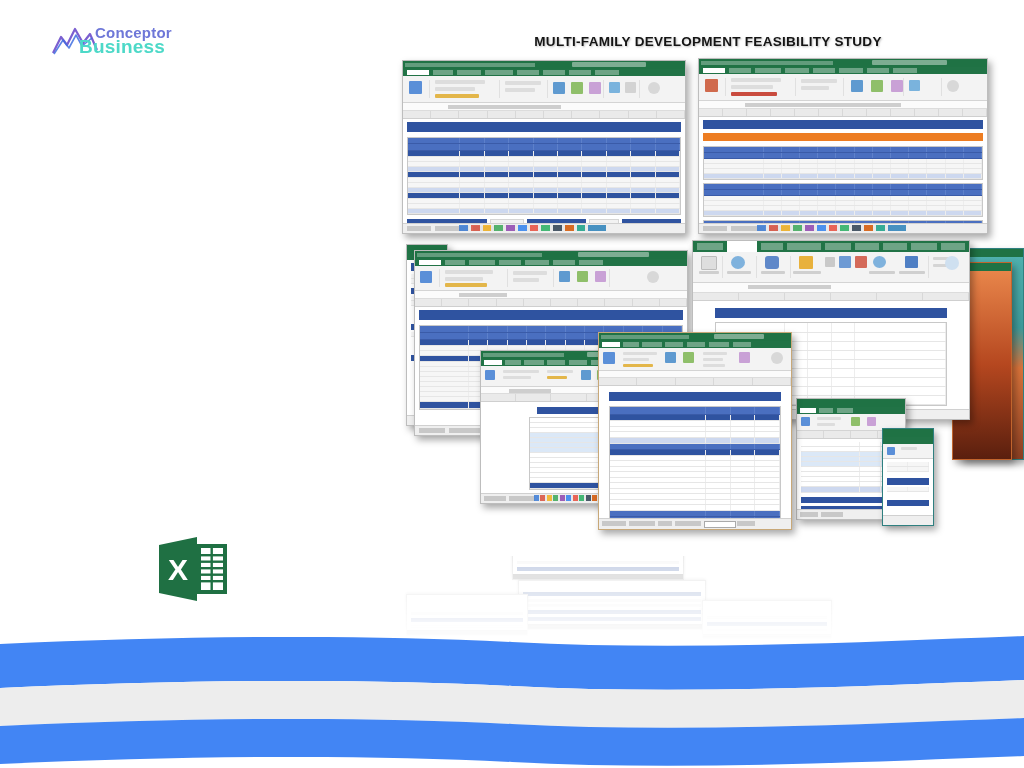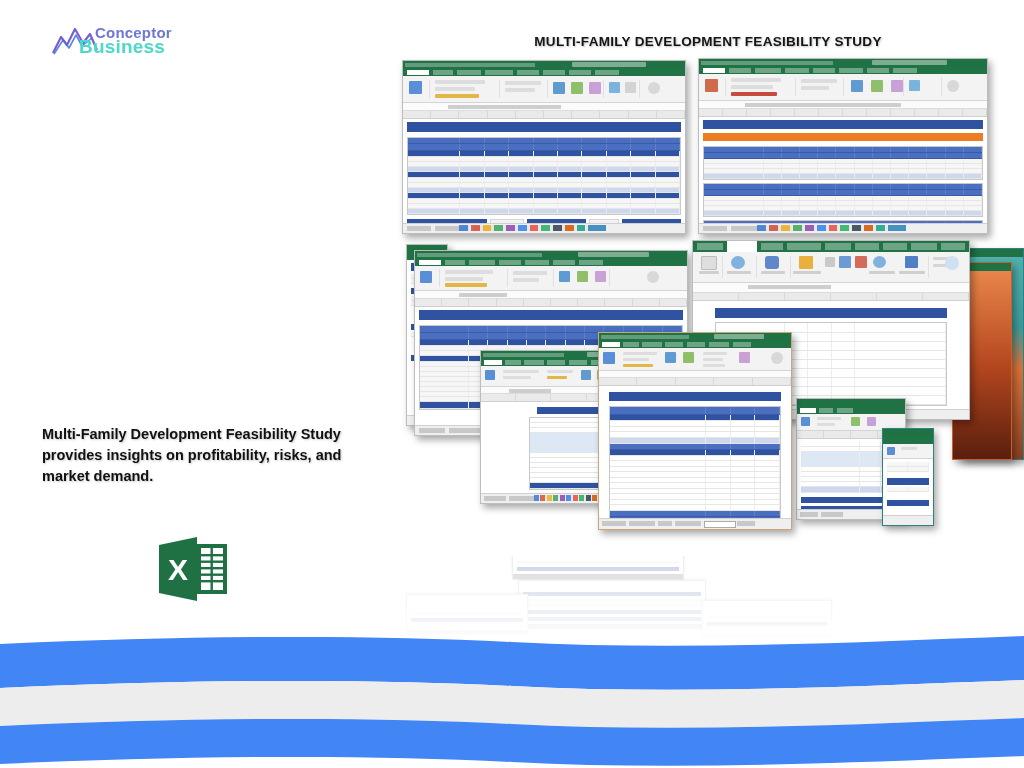--- a/index.html
+++ b/index.html
@@ -171,21 +171,20 @@
 
     <div id="brand-logo">
       <svg class="logo-mark" viewBox="0 0 46 30">
         <polyline points="1,27 9,11 15,19 23,3 31,17 38,8 45,24" fill="none" stroke="#7b5fd0" stroke-width="2.2" stroke-linejoin="round"></polyline>
         <polyline points="2,28 11,14 17,22 24,9 30,20 40,12" fill="none" stroke="#3f6fe0" stroke-width="1.6" stroke-linejoin="round" opacity=".85"></polyline>
       </svg>
       <div class="logo-word-top">Conceptor</div>
       <div class="logo-word-bot">Business</div>
     </div>
 
-    <div id="subtitle">Multi-Family Development Feasibility Study provides insights on profitability, risks, and market demand.</div>
 
     <svg id="excel-badge" viewBox="0 0 76 72">
       <path d="M4 12 L42 4 L42 68 L4 60 Z" fill="#1f7043"></path>
       <rect x="42" y="11" width="30" height="50" fill="#1f7043"></rect>
       <rect x="46" y="15" width="22" height="42" fill="#ffffff"></rect>
       <g fill="#1f7043">
         <rect x="46" y="21" width="22" height="2.4"></rect>
         <rect x="46" y="27.5" width="22" height="2.4"></rect>
         <rect x="46" y="34" width="22" height="2.4"></rect>
         <rect x="46" y="40.5" width="22" height="2.4"></rect>

